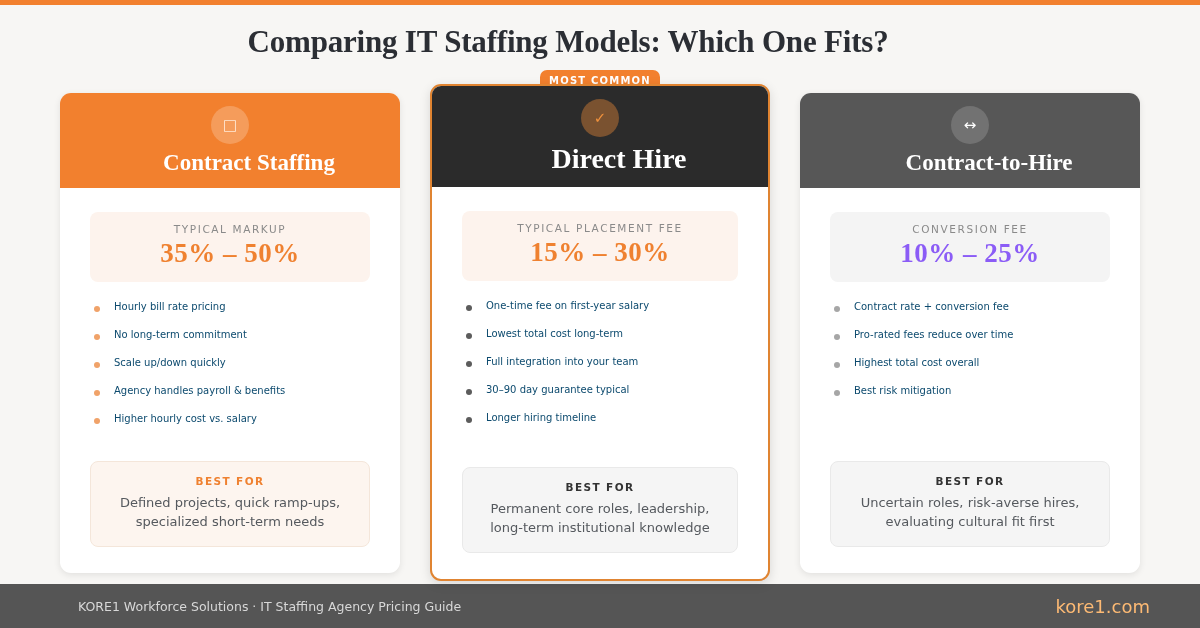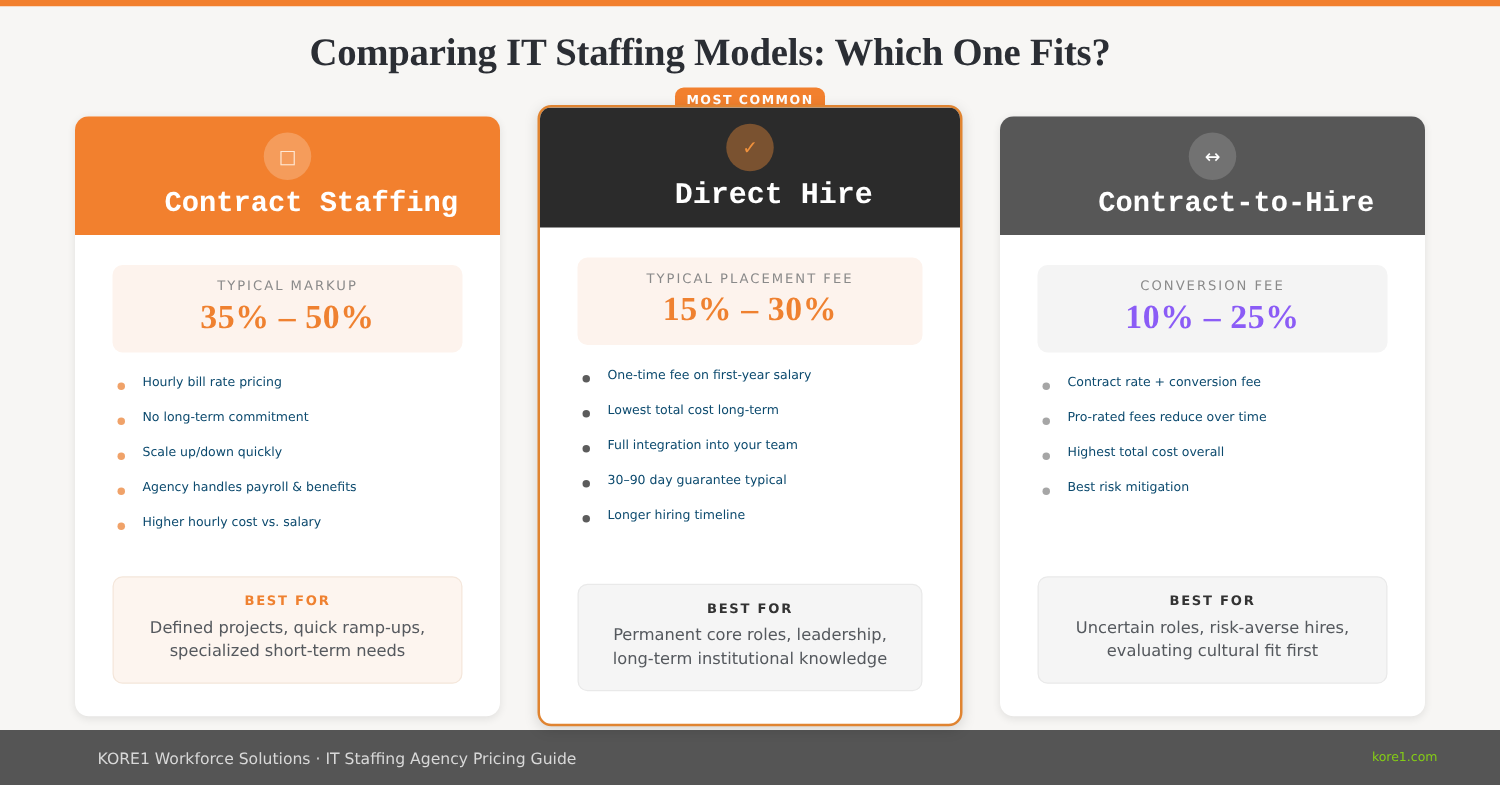--- a/index.html
+++ b/index.html
@@ -120,27 +120,27 @@
     align-items: center;
     justify-content: center;
     font-size: 15px;
     line-height: 1;
   }
   .hdr-icon.ic-orange { background: rgba(255,255,255,0.22); color: #ffe9d6; }
   .hdr-icon.ic-dark   { background: #7a5230; color: #f0913c; }
   .hdr-icon.ic-gray   { background: rgba(255,255,255,0.16); color: #ffffff; }
 
   .hdr-title {
-    font-family: Liberation Mono, monospace;
+    font-family: Liberation Serif, serif;
     font-weight: bold;
     font-size: 23px;
     color: #ffffff;
     padding-left: 38px;
   }
-  .card-2 .hdr-title { font-size: 24px; }
+  .card-2 .hdr-title { font-size: 28px; }
 
   
   .metric {
     margin: 24px 30px 0 30px;
     border-radius: 8px;
     text-align: center;
     padding: 11px 6px 13px 6px;
   }
   .metric-warm { background: #fdf3ed; }
   .metric-gray { background: #f4f4f4; }
@@ -226,22 +226,22 @@
     display: flex;
     align-items: center;
     justify-content: space-between;
     padding: 0 50px 0 78px;
   }
   .footer-left {
     font-size: 12.5px;
     color: #d8d8d8;
   }
   .footer-right {
-    font-size: 10px;
-    color: #84cc16;
+    font-size: 18px;
+    color: #fdba74;
   }
 </style>
 </head>
 <body>
 
 <div class="top-strip"></div>
 
 <div class="page-title">Comparing IT Staffing Models: Which One Fits?</div>
 
 <div class="badge">MOST COMMON</div>

